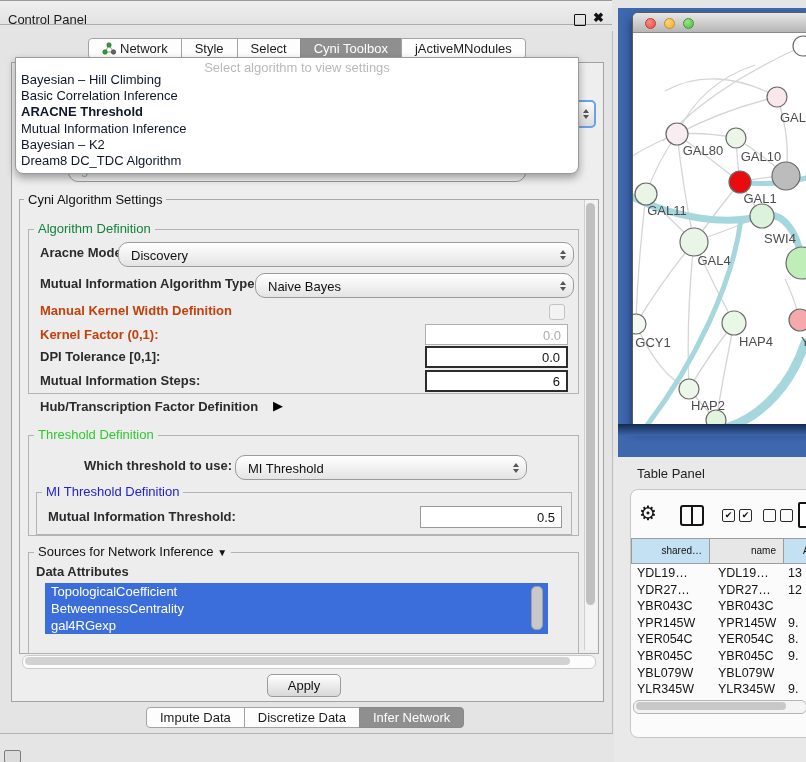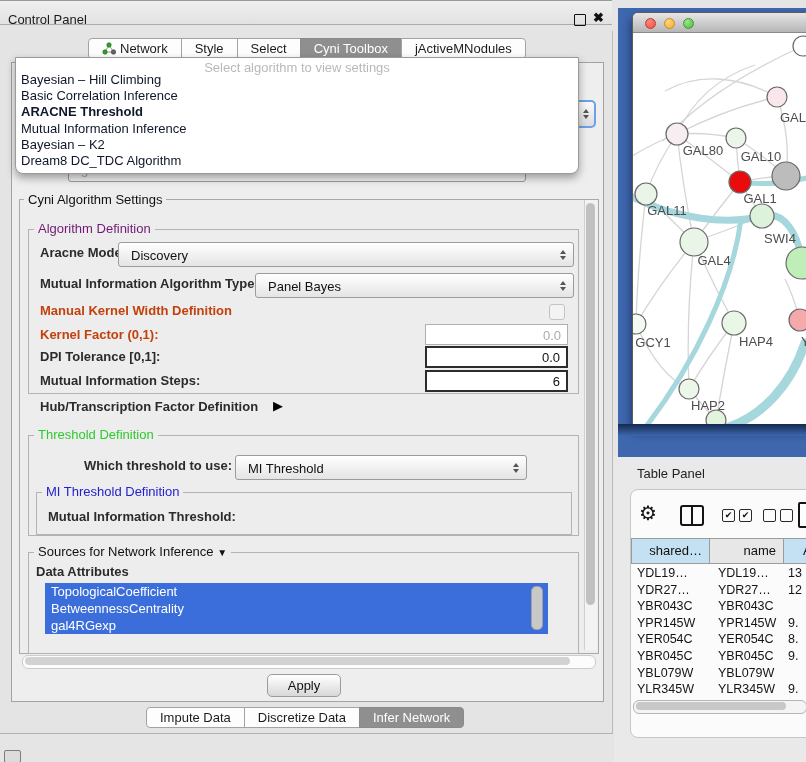--- a/index.html
+++ b/index.html
@@ -18,21 +18,21 @@
        margin-left:-1px;font-size:13px;color:#1c1c1c;display:flex;align-items:center;gap:4px;}
   .tab:first-child{border-radius:4px 0 0 4px;margin-left:0;}
   .tab:last-child{border-radius:0 4px 4px 0;}
   .tab.sel{background:#8f8f8f;color:#fff;border-color:#8a8a8a;}
   
   .group{border:1px solid #a9a9a9;background:#ededed;}
   .legend{font-size:13px;background:#ededed;padding:0 4px;white-space:nowrap;}
   .lbl{font-size:13px;font-weight:bold;color:#2b2b2b;line-height:16px;white-space:nowrap;}
   .lbl.dis{color:#c2410c;}
   
-  .combo{border:1px solid #9b9b9b;border-radius:3px;background:linear-gradient(#ffffff,#e4e4e4);}
+  .combo{border:1px solid #9b9b9b;border-radius:10px;background:linear-gradient(#ffffff,#e4e4e4);}
   .combo .txt{position:absolute;left:12px;top:50%;transform:translateY(-50%);font-size:13px;color:#111;white-space:nowrap;}
   .combo .spin{position:absolute;right:7px;top:50%;transform:translateY(-50%);}
   .tri-up{width:0;height:0;border-left:3.5px solid transparent;border-right:3.5px solid transparent;border-bottom:4.5px solid #555;margin-bottom:2px;}
   .tri-down{width:0;height:0;border-left:3.5px solid transparent;border-right:3.5px solid transparent;border-top:4.5px solid #555;}
   .inputbox{background:#fff;font-size:13px;text-align:right;box-sizing:border-box;}
   .inputbox .iv{position:absolute;right:6px;top:50%;transform:translateY(-50%);}
   .thin{border:1px solid #b0b0b0;color:#ababab;}
   .dark{border:2px solid #2c2c2c;color:#111;}
   .mid{border:1px solid #999;color:#111;}
   .chk{border:1.5px solid #c3c3c3;border-radius:3px;background:#f3f3f3;}
@@ -65,21 +65,21 @@
   .nlabel{font-size:13px;fill:#4d4d4d;}
   
   #table-area{left:614px;top:457px;width:192px;height:305px;background:#e9e9e9;}
   #tp-title{left:637px;top:466px;font-size:13px;color:#222;}
   #tp-card{left:630px;top:489px;width:186px;height:247px;background:#fbfbfb;border:1px solid #c6c6c6;border-radius:8px;}
   .gear{font-size:20px;color:#141414;line-height:20px;}
   .splitcol{width:20px;height:17px;border:2px solid #141414;border-radius:3px;}
   .splitcol:after{content:"";position:absolute;left:9px;top:0;width:2px;height:17px;background:#141414;}
   .cbx{width:11px;height:11px;border:1.5px solid #2a2a2a;border-radius:2px;font-size:9px;line-height:11px;text-align:center;color:#111;}
   .docicon{width:16px;height:22px;border:2px solid #141414;border-radius:2px;background:#fff;}
-  .hcell{height:24px;line-height:24px;border:1px solid #9c9c9c;font-size:13px;color:#111;box-sizing:content-box;
+  .hcell{height:24px;line-height:24px;border:1px solid #9c9c9c;font-size:10px;color:#111;box-sizing:content-box;
          text-align:right;padding-right:8px;overflow:hidden;white-space:nowrap;}
   .trow{position:relative;height:16.6px;}
   .trow span{position:absolute;font-size:12.5px;line-height:16.6px;color:#141414;white-space:nowrap;}
   .mini-icon{left:4px;top:750px;width:15px;height:11px;border:1.5px solid #7d7d7d;border-radius:2px;background:#dcdcdc;}
 </style>
 </head>
 <body>
 
 <div id="screen">
 
@@ -138,34 +138,34 @@
       </div>
   </div>
 
   <div class="abs group" style="left:19px;top:199px;width:578px;height:453px;z-index:2;"></div>
   <div class="abs legend" style="left:24px;top:192px;z-index:3;color:#111;">Cyni Algorithm Settings</div>
 
   <div class="abs" style="left:584px;top:200px;width:12px;height:450px;background:#f3f3f3;border-left:1px solid #cfcfcf;z-index:3;"></div>
   <div class="abs sb-thumb" style="left:586px;top:203px;width:9px;height:402px;z-index:3;"></div>
 
   <div class="abs group" style="left:28px;top:229px;width:549px;height:163px;z-index:2;border-color:#b3b3b3;"></div>
-  <div class="abs legend" style="left:34px;top:221px;z-index:3;color:#701a75;">Algorithm Definition</div>
+  <div class="abs legend" style="left:34px;top:221px;z-index:3;color:#15803d;">Algorithm Definition</div>
 
   <div class="abs lbl" style="left:40px;top:245px;z-index:3;">Aracne Mode:</div>
   <div class="abs combo" style="left:118px;top:242px;width:454px;height:23px;z-index:3;">
     <span class="txt">Discovery</span>
     <span class="spin">
         <span class="tri-up" style="display:block;"></span>
         <span class="tri-down" style="display:block;"></span>
       </span>
   </div>
 
   <div class="abs lbl" style="left:40px;top:276px;z-index:3;">Mutual Information Algorithm Type:</div>
   <div class="abs combo" style="left:255px;top:273px;width:317px;height:23px;z-index:3;">
-    <span class="txt">Panel Bayes</span>
+    <span class="txt">Naive Bayes</span>
     <span class="spin">
         <span class="tri-up" style="display:block;"></span>
         <span class="tri-down" style="display:block;"></span>
       </span>
   </div>
 
   <div class="abs lbl dis" style="left:40px;top:303px;z-index:3;">Manual Kernel Width Definition</div>
   <div class="abs chk" style="left:549px;top:304px;width:14px;height:14px;z-index:3;"></div>
 
   <div class="abs lbl dis" style="left:40px;top:327px;z-index:3;">Kernel Factor (0,1):</div>
@@ -195,20 +195,23 @@
     <span class="spin">
         <span class="tri-up" style="display:block;"></span>
         <span class="tri-down" style="display:block;"></span>
       </span>
   </div>
 
   <div class="abs group" style="left:36px;top:492px;width:534px;height:41px;z-index:2;border-color:#b3b3b3;"></div>
   <div class="abs legend" style="left:42px;top:484px;z-index:3;color:#2222cc;">MI Threshold Definition</div>
 
   <div class="abs lbl" style="left:48px;top:509px;z-index:3;">Mutual Information Threshold:</div>
+  <div class="abs inputbox mid" style="left:420px;top:506px;width:142px;height:22px;z-index:3;">
+    <span class="iv">0.5</span>
+  </div>
 
   <div class="abs group" style="left:28px;top:552px;width:549px;height:100px;z-index:2;border-color:#b3b3b3;"></div>
   <div class="abs legend" style="left:34px;top:544px;z-index:3;color:#111;">
     <span>Sources for Network Inference</span>
     <span style="font-size:10px;">▼</span>
   </div>
   <div class="abs lbl" style="left:36px;top:564px;z-index:3;">Data Attributes</div>
   <div class="abs" id="attr-list" style="left:45px;top:583px;width:503px;z-index:3;">
       <div class="attr-item">TopologicalCoefficient</div>
       <div class="attr-item">BetweennessCentrality</div>

